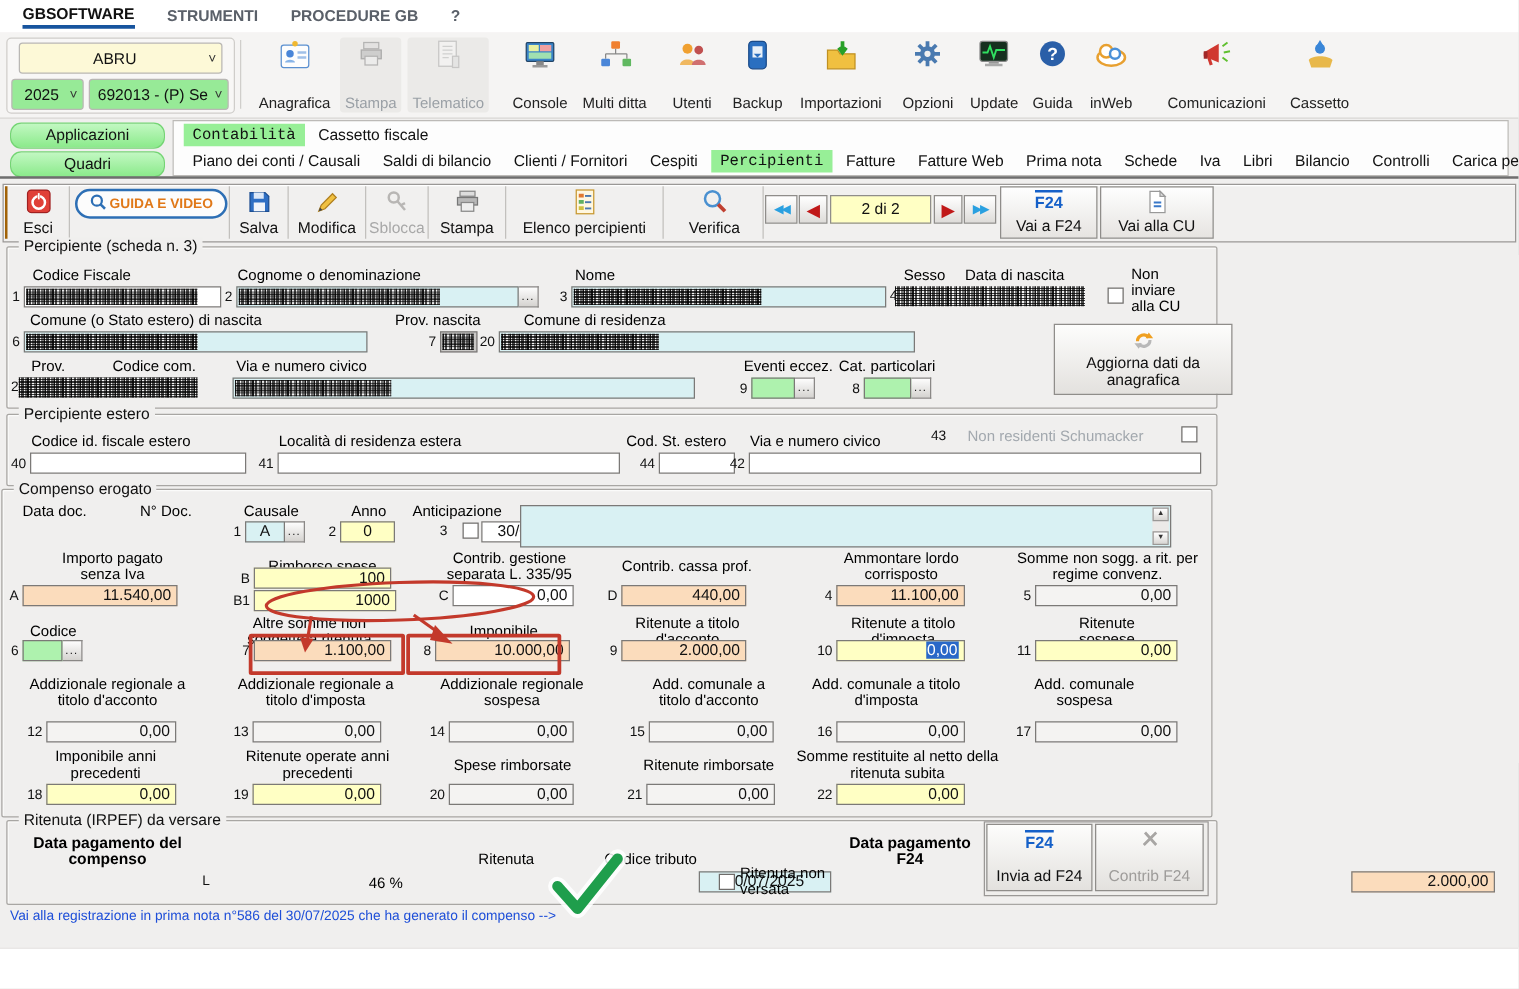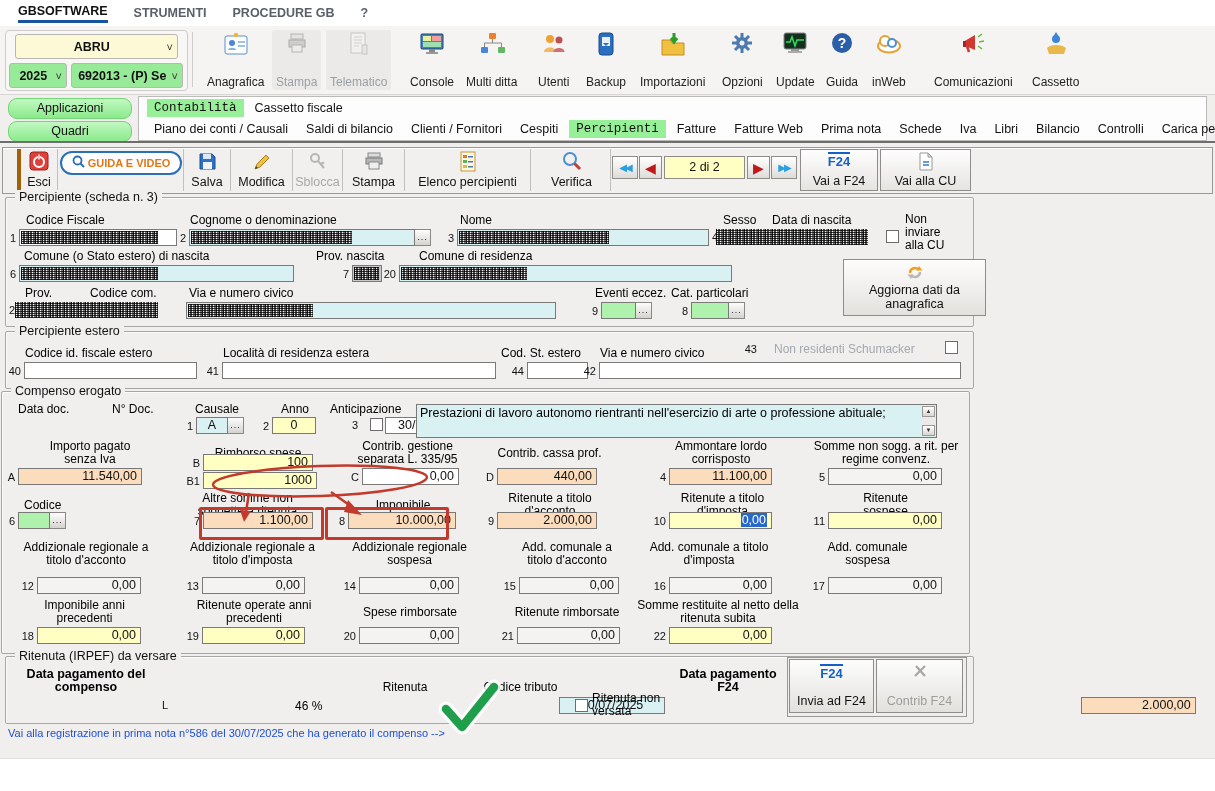--- a/index.html
+++ b/index.html
@@ -7,21 +7,21 @@
           font-family:"Liberation Sans",sans-serif;font-size:12px;color:#111;}
   .abs{position:absolute;}
   
   .menubar{position:absolute;left:0;top:0;width:100%;height:26px;background:#fff;display:flex;align-items:center;gap:26px;padding-left:18px;box-sizing:border-box;}
   .mitem{font-size:12.5px;color:#5a6069;font-weight:bold;cursor:default;}
   .mitem.active{color:#111;border-bottom:3px solid #17549e;padding-bottom:2px;}
   
   .toolbar{position:absolute;left:0;top:26px;width:100%;height:68px;background:#f5f4f3;border-bottom:1px solid #d8d6d4;}
   .selwrap{position:absolute;left:5px;top:4px;width:181px;height:59px;border:1px solid #cfcdca;border-radius:4px;background:#f8f7f6;}
   .sel{position:absolute;border:1px solid #b9b7b4;border-radius:3px;font-size:12.5px;display:flex;align-items:center;padding:0 4px;box-sizing:border-box;height:25px;}
-  .sel .sv{flex:1;text-align:center;white-space:nowrap;overflow:hidden;font-weight:bold;}
+  .sel .sv{flex:1;text-align:center;white-space:nowrap;overflow:hidden;}
   .sel::after{content:"˅";font-size:11px;color:#333;margin-left:3px;}
   .sel.company{left:9px;top:3px;width:163px;background:#fdf9d7;}
   .sel.year{left:3px;top:32px;width:58px;background:#97ea97;}
   .sel.firm{left:65px;top:32px;width:112px;background:#97ea97;}
   .tsep{position:absolute;left:192px;top:6px;width:1px;height:55px;background:#d0cecb;}
   .titem{position:absolute;top:4px;height:60px;display:flex;flex-direction:column;align-items:center;justify-content:space-between;padding:1px 4px;box-sizing:border-box;}
   .titem .tlabel{font-size:12px;color:#222;white-space:nowrap;}
   .titem.dis{background:#ebeae8;border-radius:3px;}
   .titem.dis .tlabel{color:#9aa0a6;}
   .titem.dis svg{filter:grayscale(1);opacity:.55;}
@@ -269,21 +269,21 @@
       <span class="tab">Bilancio</span>
       <span class="tab">Controlli</span>
       <span class="tab">Carica per data documento</span>
     </div>
   </div>
   <div class="darkline"></div>
 
   
   <div class="abar"></div>
 
-  <div class="acell" style="left:17px;width:41px;border-left:4px solid #a16207">
+  <div class="acell" style="left:4px;width:52px;border-left:2px solid #a16207">
     <span><svg width="20" height="20">
           <rect x="1" y="1" width="18" height="18" rx="3" fill="#e04038" stroke="#a02020"></rect>
           <circle cx="10" cy="11" r="5" fill="none" stroke="#fff" stroke-width="2"></circle>
           <rect x="9" y="3" width="2" height="6" fill="#e04038"></rect>
           <rect x="9.3" y="3.5" width="1.4" height="5" fill="#fff"></rect>
         </svg></span>
     <span class="alabel">Esci</span>
   </div>
 
   <div class="gvpill">
@@ -509,21 +509,20 @@
   <span class="sl" style="left:281px;top:403px">Anno</span>
   <div class="fg" style="left:254px;top:417px">
     <span class="fn">2</span>
     <span class="bx yellow ctr" style="width:44px">0</span>
   </div>
   <span class="sl" style="left:330px;top:403px">Anticipazione</span>
   <span class="fn abs" style="left:343px;top:419px">3</span>
   <span class="cb abs" style="left:370px;top:418px"></span>
 
   <div class="descbox">
-    <div class="desctext">Prestazioni di lavoro autonomo rientranti nell'esercizio di arte o professione abituale;</div>
     <div class="scrcol">
       <div class="scrbtn">▲</div>
       <div class="scrbtn">▼</div>
     </div>
   </div>
 
   
   <div class="lb" style="left:35px;top:440px;width:110px">Importo pagato senza Iva</div>
   <div class="lb" style="left:198px;top:447px;width:120px">Rimborso spese</div>
   <div class="lb" style="left:350px;top:440px;width:115px">Contrib. gestione separata L. 335/95</div>

